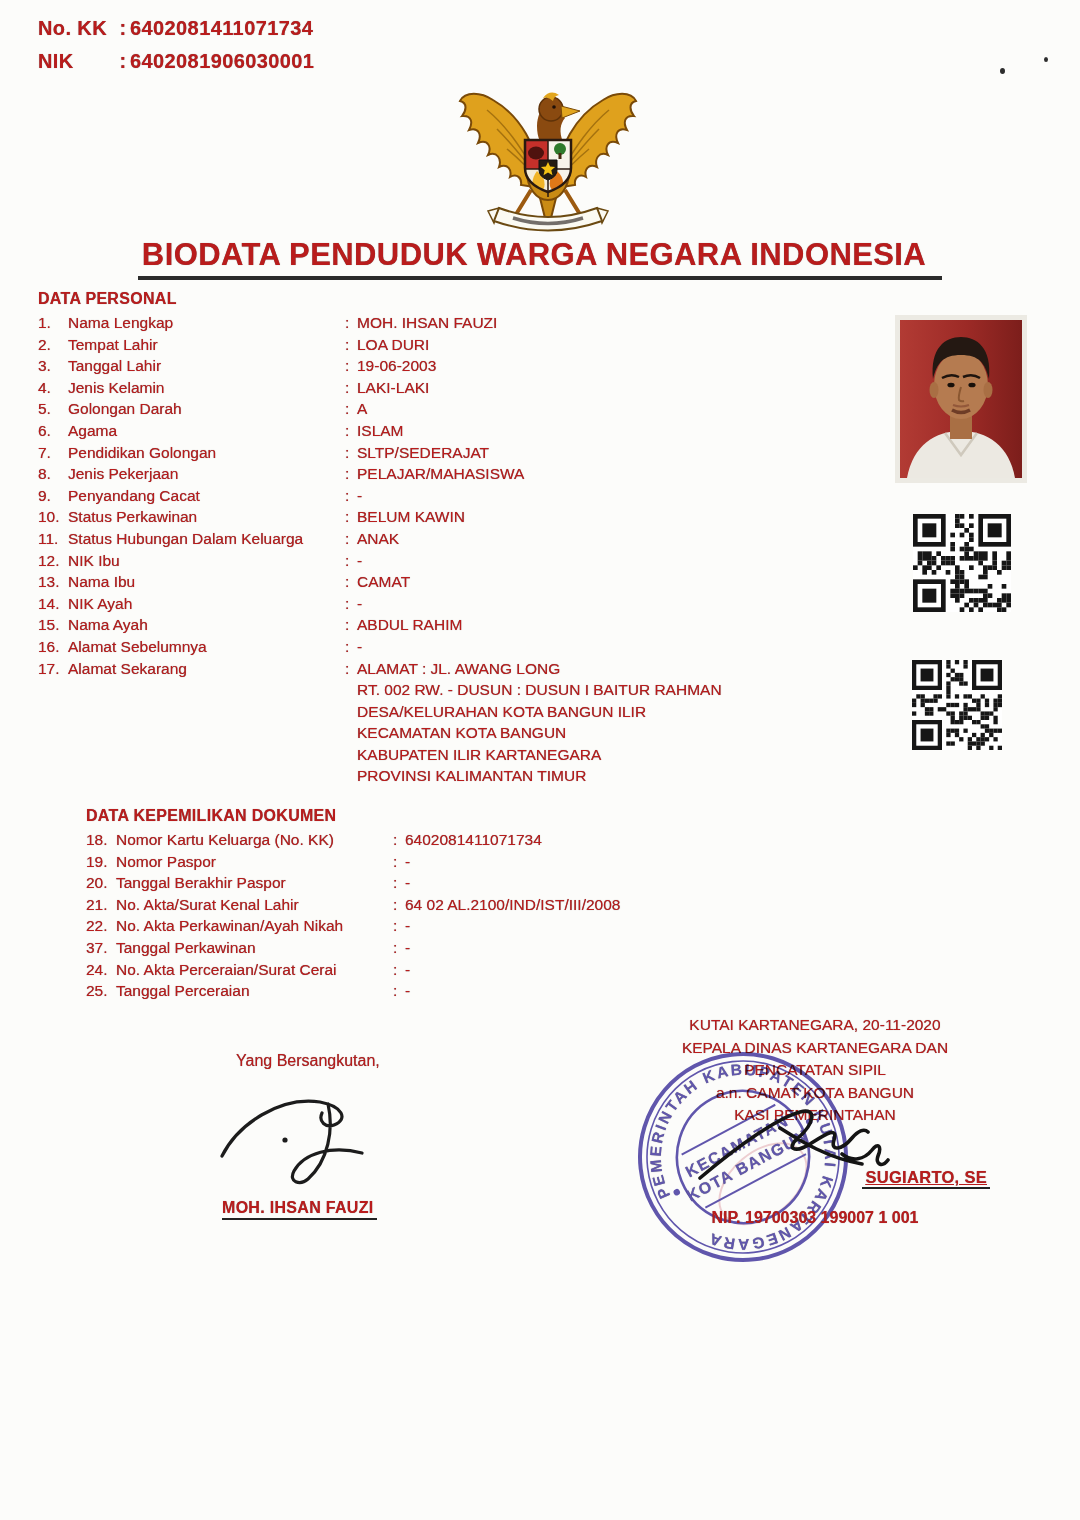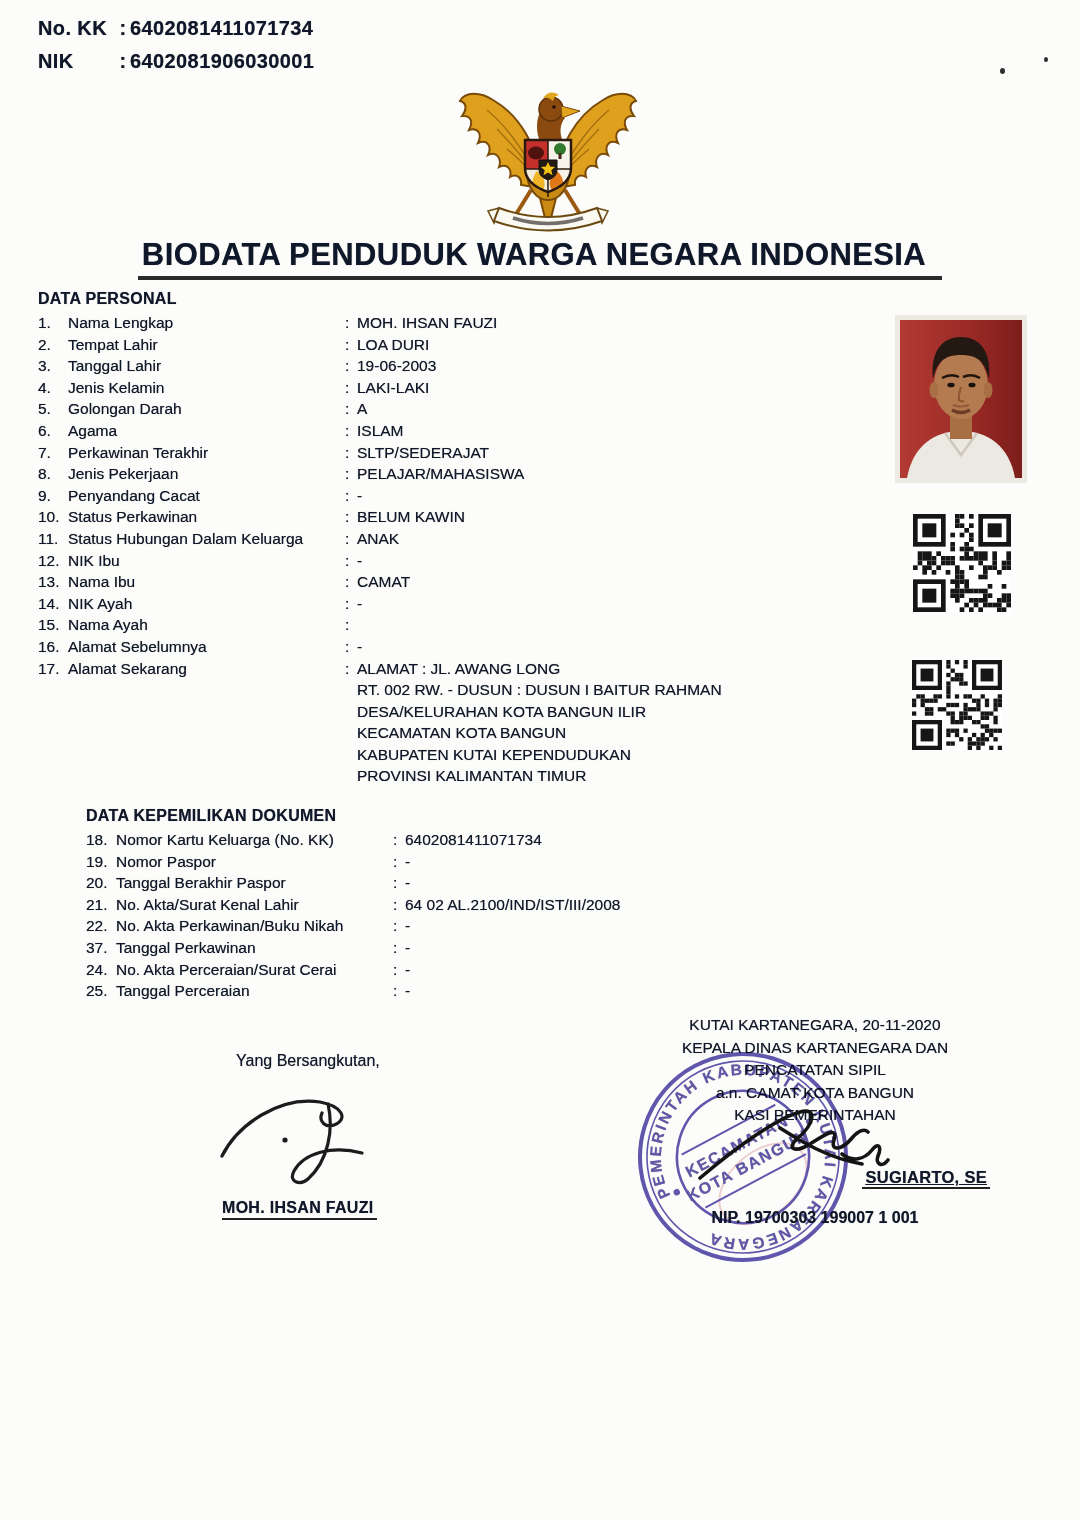--- a/index.html
+++ b/index.html
@@ -1,17 +1,17 @@
 <!DOCTYPE html>
 <html><head>
 <meta charset="utf-8">
 <style>
   html,body{margin:0;padding:0;background:#dcdcdc;}
   .page{position:relative;width:1080px;height:1520px;margin:0 auto;background:#fcfcfa;
-        font-family:"Liberation Sans",sans-serif;color:#0f172a;overflow:hidden;
+        font-family:"Liberation Sans",sans-serif;color:#b91c1c;overflow:hidden;
         text-shadow:0 0 .7px rgba(30,30,30,.65);}
   
   .meta{position:absolute;left:38px;top:12px;}
   .meta-row{display:flex;font-size:20px;font-weight:bold;line-height:33px;letter-spacing:.4px;}
   .meta-lbl{width:78px;}
   .meta-col{width:14px;text-align:center;}
   
   .title-wrap{position:absolute;left:0;top:237px;width:100%;text-align:center;}
   .title{display:inline-block;font-size:31px;font-weight:bold;letter-spacing:.4px;
          border-bottom:4px solid #2b2b2b;padding:0 16px 3px 4px;}
@@ -145,21 +145,21 @@
           <span class="val">A</span>
         </div>
         <div class="row">
           <span class="num">6.</span>
           <span class="lbl">Agama</span>
           <span class="col">:</span>
           <span class="val">ISLAM</span>
         </div>
         <div class="row">
           <span class="num">7.</span>
-          <span class="lbl">Perkawinan Terakhir</span>
+          <span class="lbl">Pendidikan Golongan</span>
           <span class="col">:</span>
           <span class="val">SLTP/SEDERAJAT</span>
         </div>
         <div class="row">
           <span class="num">8.</span>
           <span class="lbl">Jenis Pekerjaan</span>
           <span class="col">:</span>
           <span class="val">PELAJAR/MAHASISWA</span>
         </div>
         <div class="row">
@@ -195,37 +195,38 @@
         <div class="row">
           <span class="num">14.</span>
           <span class="lbl">NIK Ayah</span>
           <span class="col">:</span>
           <span class="val">-</span>
         </div>
         <div class="row">
           <span class="num">15.</span>
           <span class="lbl">Nama Ayah</span>
           <span class="col">:</span>
+          <span class="val">ABDUL RAHIM</span>
         </div>
         <div class="row">
           <span class="num">16.</span>
           <span class="lbl">Alamat Sebelumnya</span>
           <span class="col">:</span>
           <span class="val">-</span>
         </div>
         <div class="row">
           <span class="num">17.</span>
           <span class="lbl">Alamat Sekarang</span>
           <span class="col">:</span>
           <span class="val">ALAMAT : JL. AWANG LONG</span>
         </div>
         <div class="row-extra">RT. 002 RW. - DUSUN : DUSUN I BAITUR RAHMAN</div>
         <div class="row-extra">DESA/KELURAHAN KOTA BANGUN ILIR</div>
         <div class="row-extra">KECAMATAN KOTA BANGUN</div>
-        <div class="row-extra">KABUPATEN KUTAI KEPENDUDUKAN</div>
+        <div class="row-extra">KABUPATEN ILIR KARTANEGARA</div>
         <div class="row-extra">PROVINSI KALIMANTAN TIMUR</div>
       </div>
   </div>
   <div class="section" id="sec1">
     <div class="sec-heading">DATA KEPEMILIKAN DOKUMEN</div>
     <div class="sec-rows">
         <div class="row">
           <span class="num">18.</span>
           <span class="lbl">Nomor Kartu Keluarga (No. KK)</span>
           <span class="col">:</span>
@@ -244,21 +245,21 @@
           <span class="val">-</span>
         </div>
         <div class="row">
           <span class="num">21.</span>
           <span class="lbl">No. Akta/Surat Kenal Lahir</span>
           <span class="col">:</span>
           <span class="val">64 02 AL.2100/IND/IST/III/2008</span>
         </div>
         <div class="row">
           <span class="num">22.</span>
-          <span class="lbl">No. Akta Perkawinan/Buku Nikah</span>
+          <span class="lbl">No. Akta Perkawinan/Ayah Nikah</span>
           <span class="col">:</span>
           <span class="val">-</span>
         </div>
         <div class="row">
           <span class="num">37.</span>
           <span class="lbl">Tanggal Perkawinan</span>
           <span class="col">:</span>
           <span class="val">-</span>
         </div>
         <div class="row">

